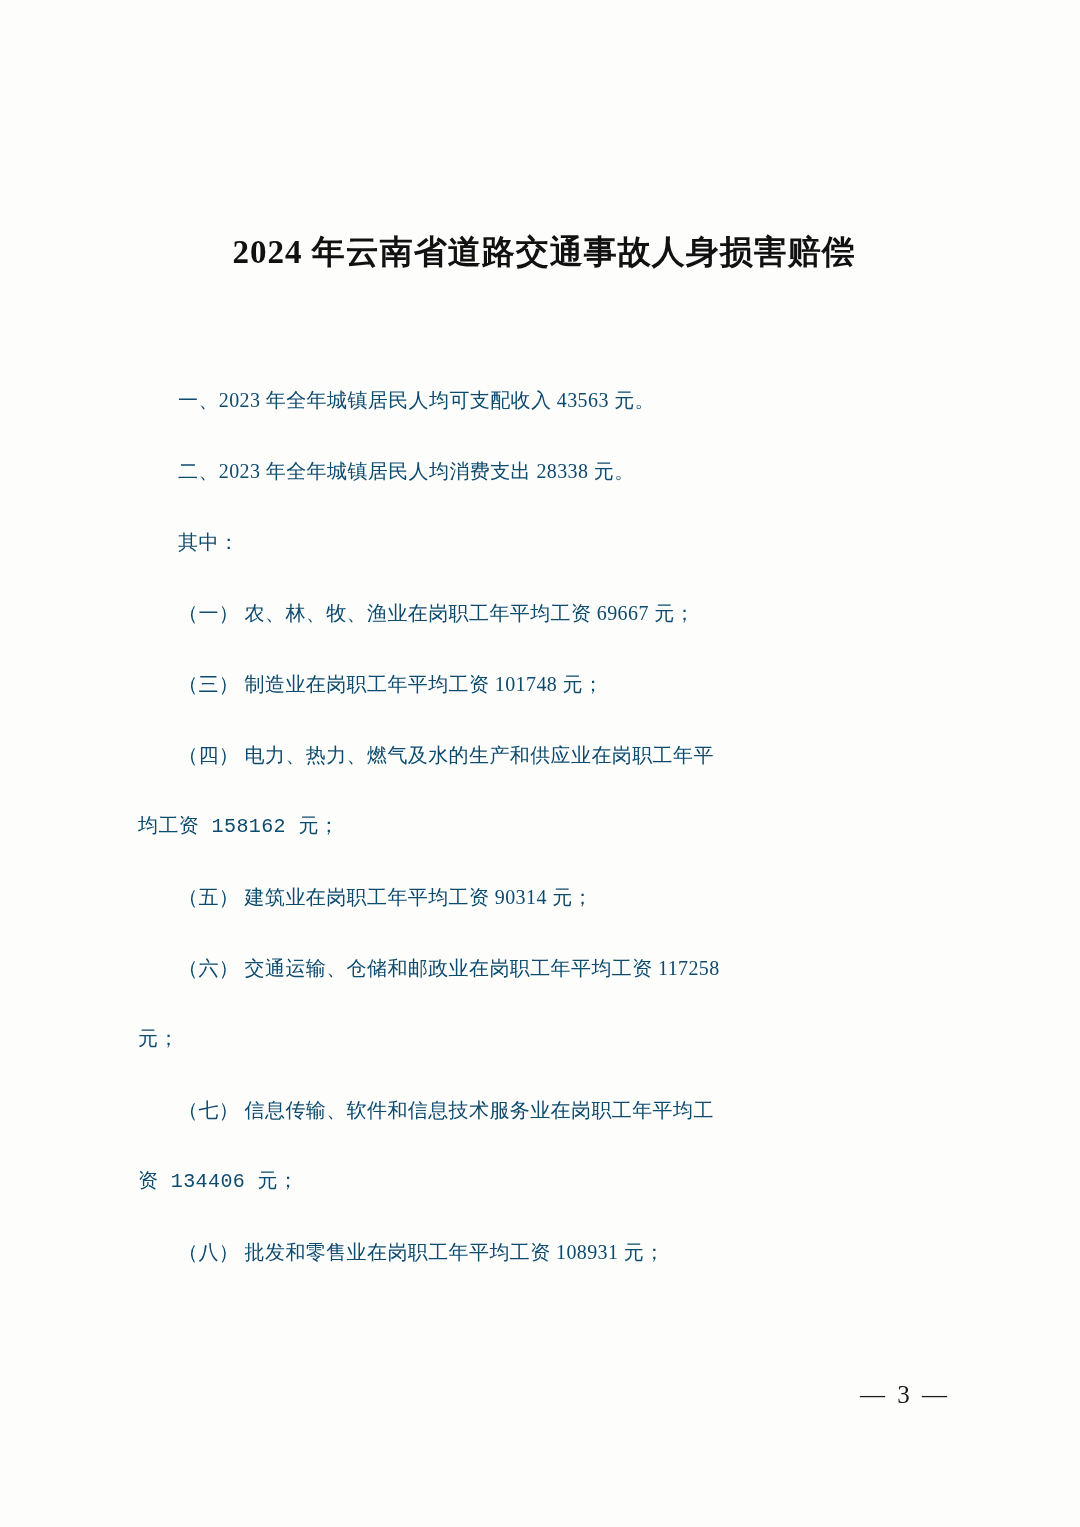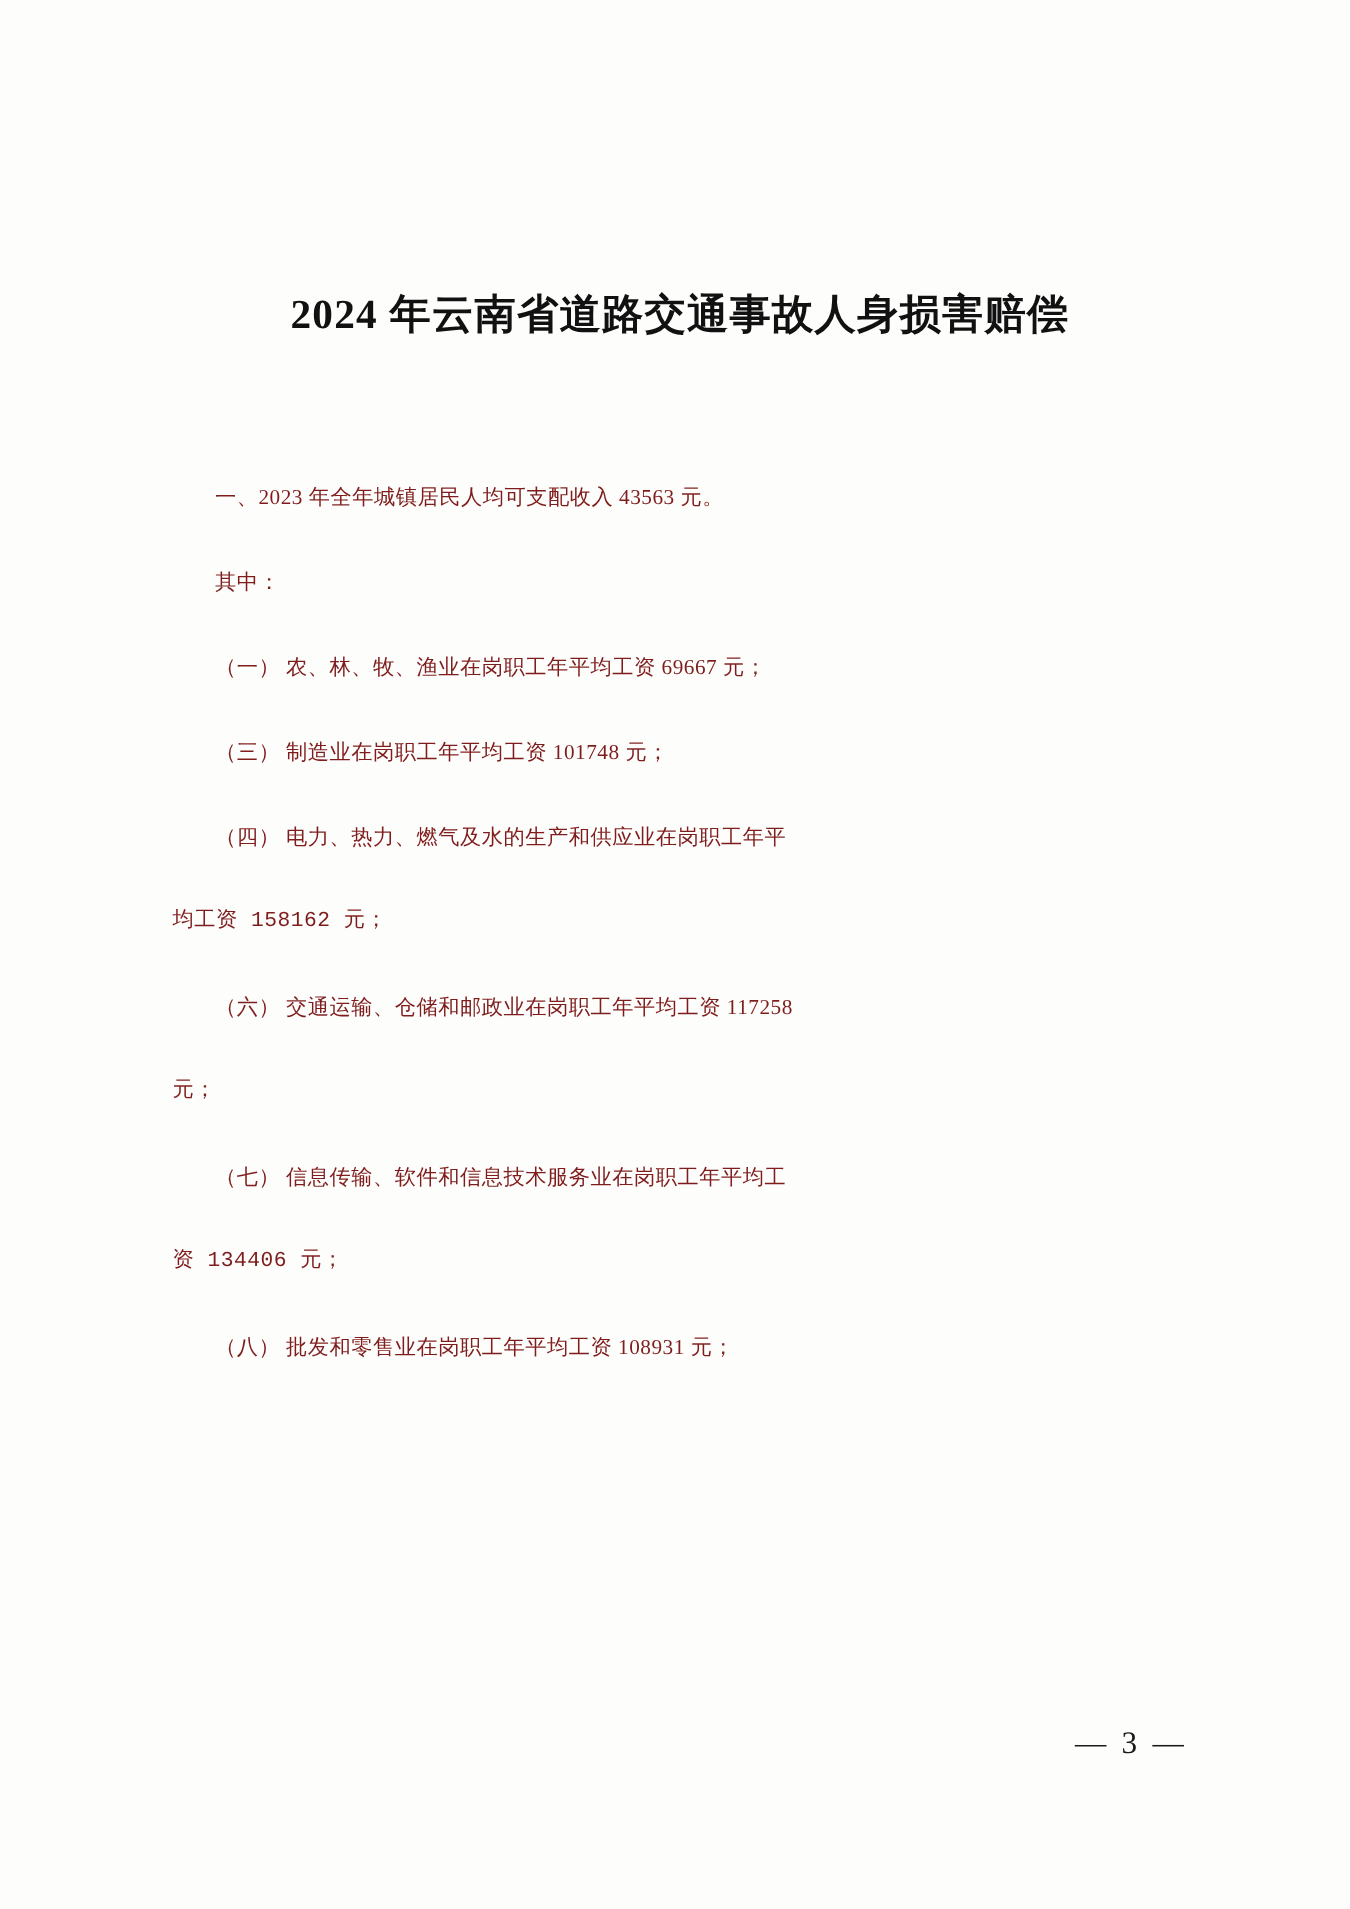--- a/index.html
+++ b/index.html
@@ -41,24 +41,24 @@
     display: block;
     white-space: nowrap;
   }
   .title-line.second {
     letter-spacing: 2px;
   }
   .spacer {
     height: 66px;
   }
   .para {
-    font-size: 17px;
+    font-size: 20px;
     line-height: 51px;
     text-indent: 2em;
-    color: #7f1d1d;
+    color: #0c4a6e;
     letter-spacing: 0.4px;
     text-align: justify;
   }
   .para.cont {
     text-indent: 0;
     font-family: Liberation Mono, monospace;
   }
   .page-number {
     position: absolute;
     right: 130px;
@@ -76,25 +76,27 @@
 
   <div class="doc-body">
 
     <div class="title">
       <span class="title-line">2024 年云南省道路交通事故人身损害赔偿</span>
     </div>
 
     <div class="spacer"></div>
 
     <p class="para">一、2023 年全年城镇居民人均可支配收入 43563 元。</p>
+    <p class="para">二、2023 年全年城镇居民人均消费支出 28338 元。</p>
     <p class="para">其中：</p>
     <p class="para">（一） 农、林、牧、渔业在岗职工年平均工资 69667 元；</p>
     <p class="para">（三） 制造业在岗职工年平均工资 101748 元；</p>
     <p class="para">（四） 电力、热力、燃气及水的生产和供应业在岗职工年平</p>
     <p class="para cont">均工资 158162 元；</p>
+    <p class="para">（五） 建筑业在岗职工年平均工资 90314 元；</p>
     <p class="para">（六） 交通运输、仓储和邮政业在岗职工年平均工资 117258</p>
     <p class="para cont">元；</p>
     <p class="para">（七） 信息传输、软件和信息技术服务业在岗职工年平均工</p>
     <p class="para cont">资 134406 元；</p>
     <p class="para">（八） 批发和零售业在岗职工年平均工资 108931 元；</p>
 
   </div>
 
   <div class="page-number">— 3 —</div>
 

